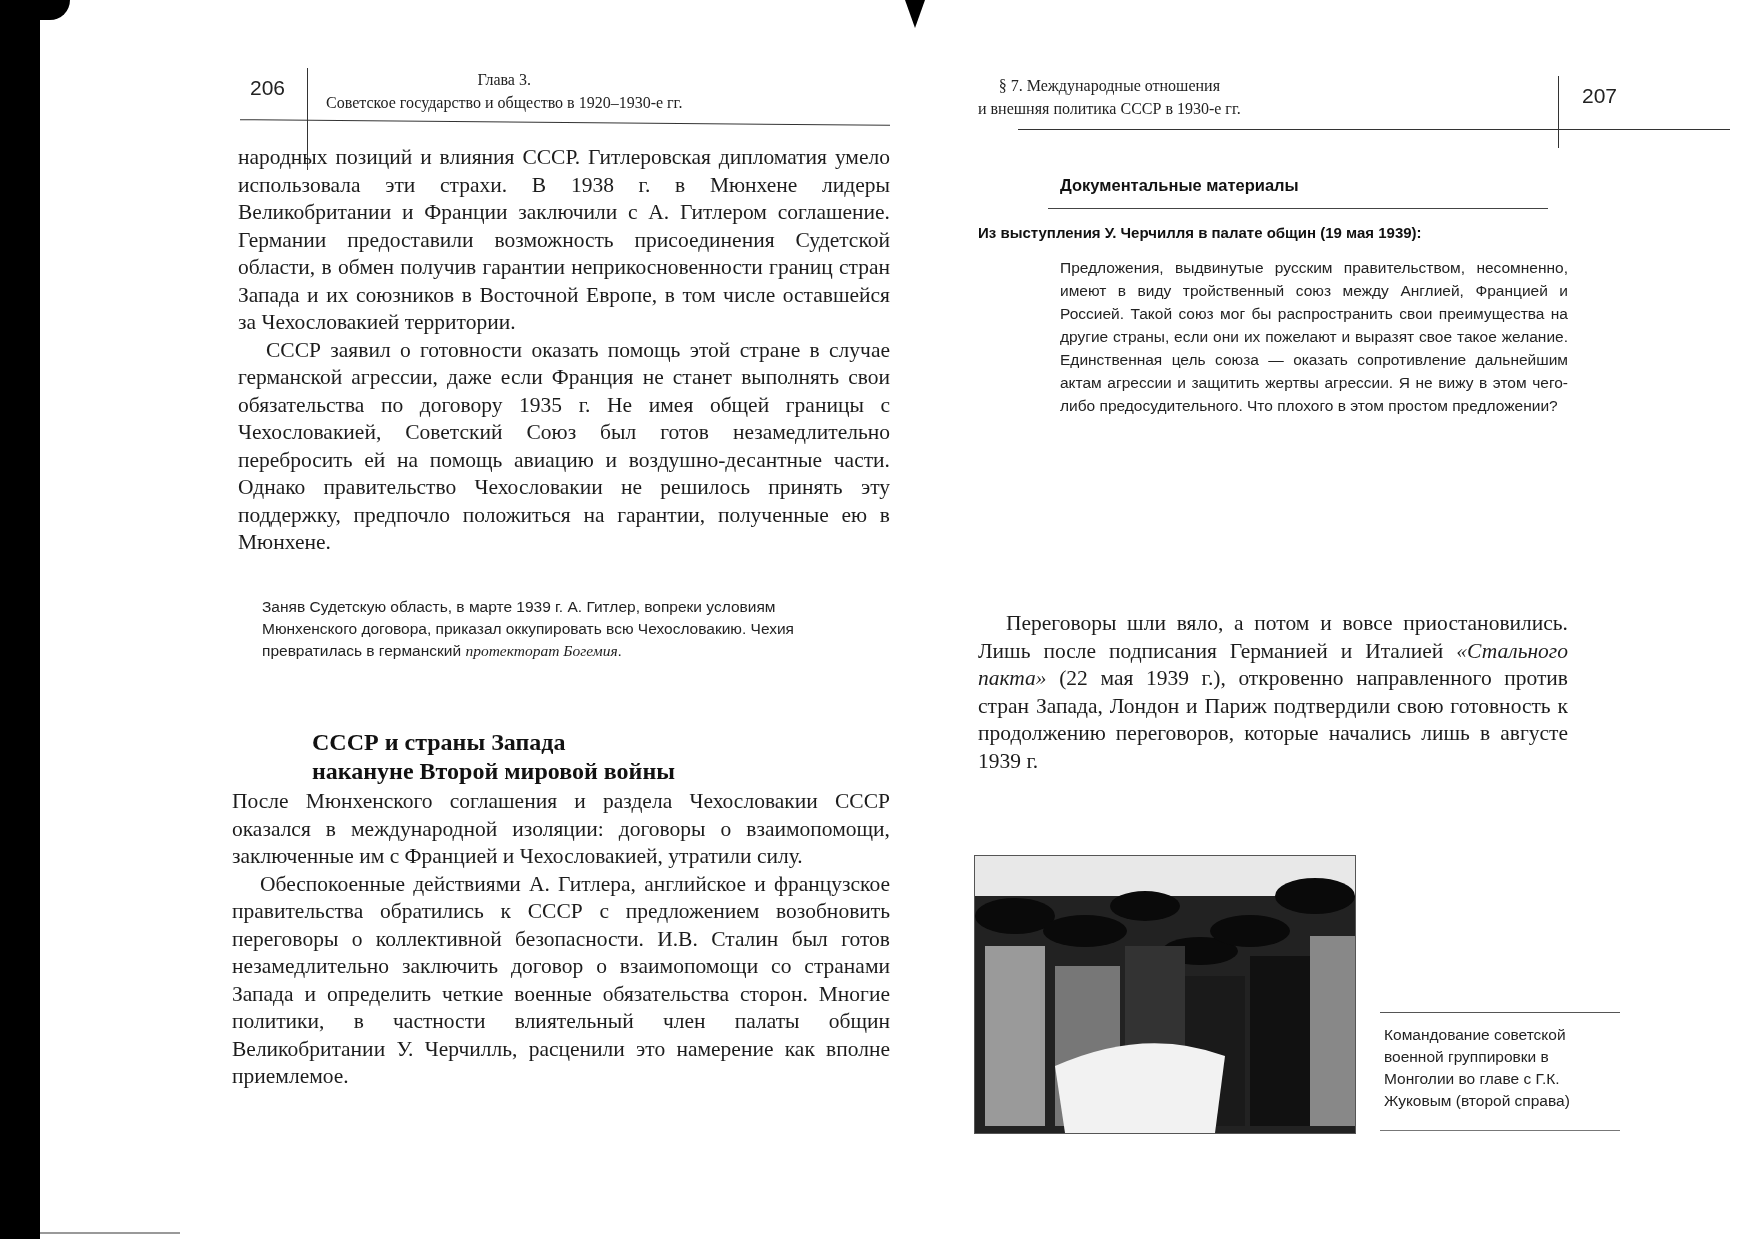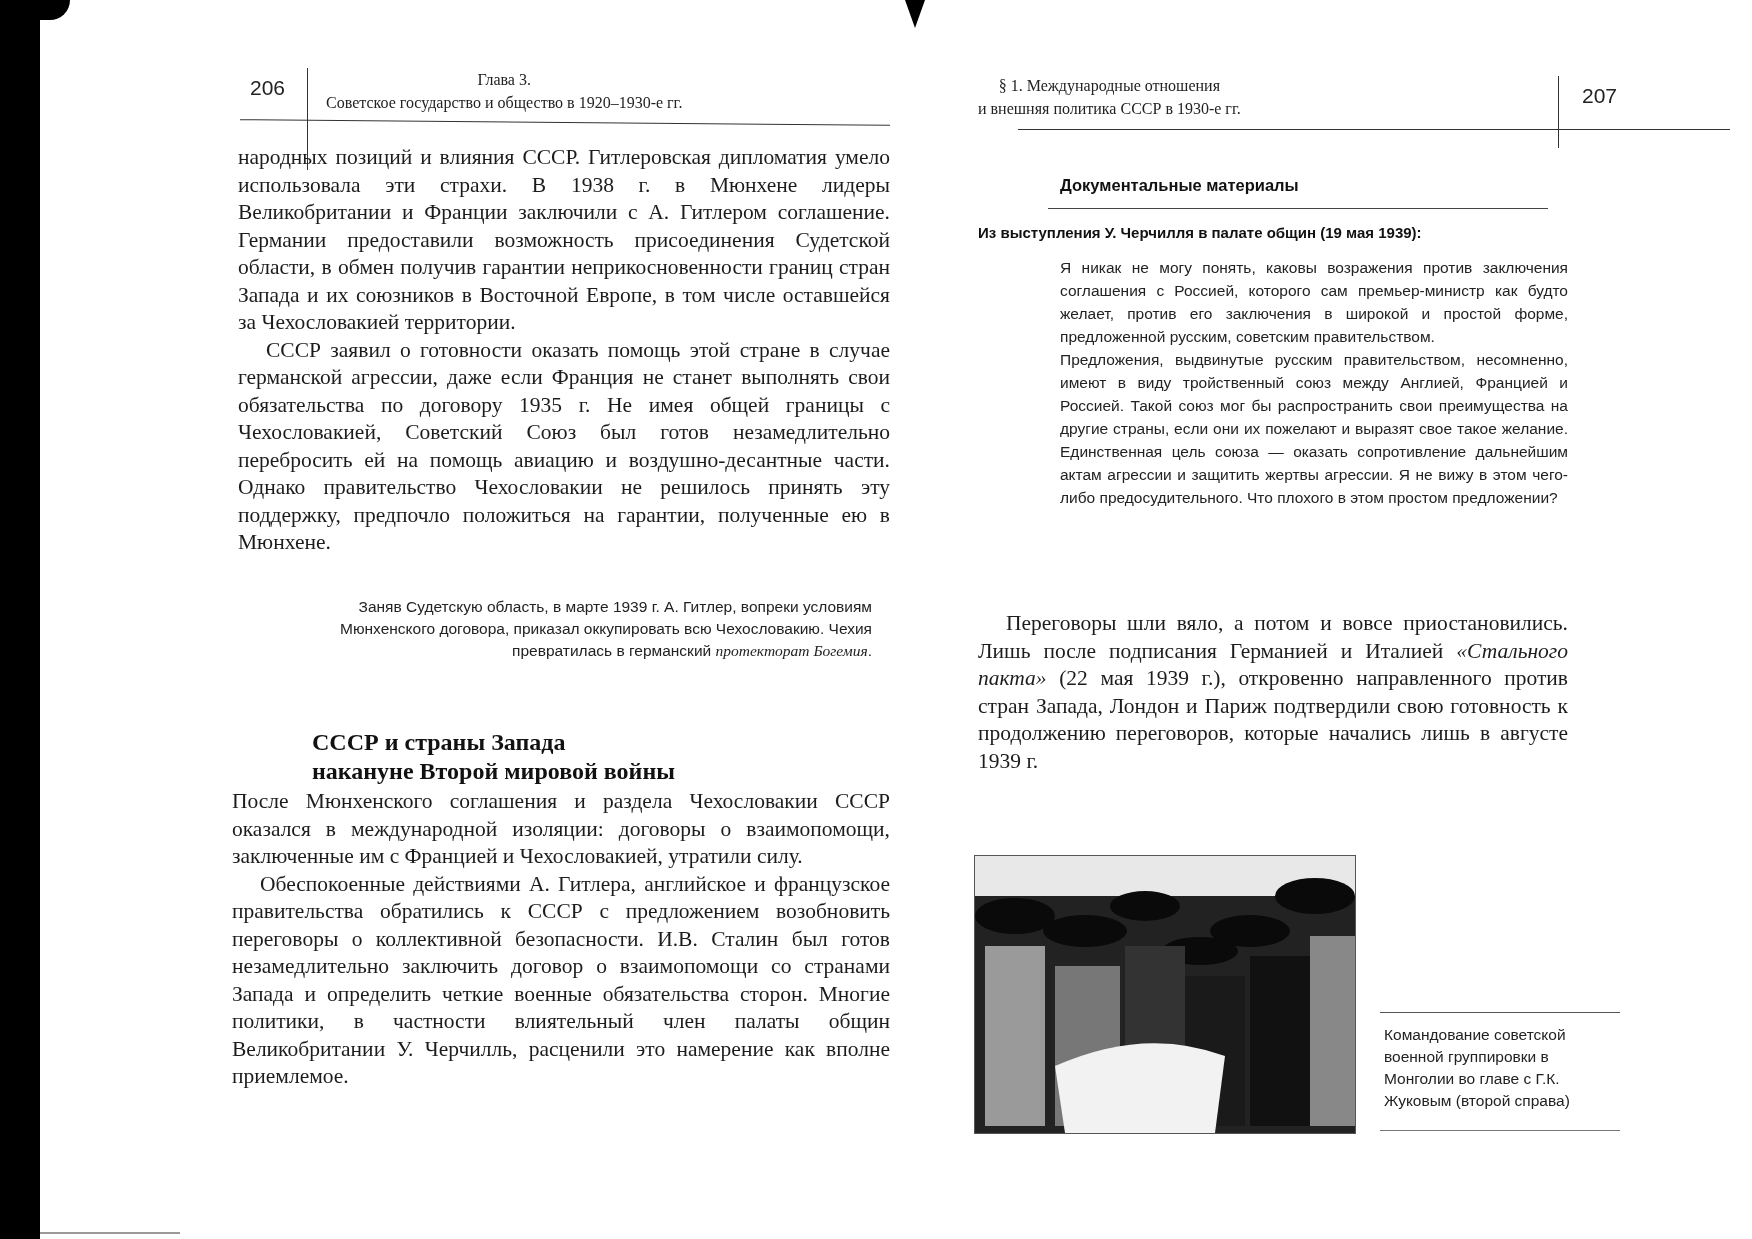--- a/index.html
+++ b/index.html
@@ -80,50 +80,49 @@
     <div>Глава 3.</div>
     <div>Советское государство и общество в 1920–1930-е гг.</div>
   </div>
   <div class="hrule" style="left:200px; top:122px; width:650px; transform:rotate(0.5deg);"></div>
 
   <div class="body-text" style="left:198px; top:144px; width:652px;">
     <p>народных позиций и влияния СССР. Гитлеровская дипломатия умело использовала эти страхи. В 1938 г. в Мюнхене лидеры Великобритании и Франции заключили с А. Гитлером соглашение. Германии предоставили возможность присоединения Судетской области, в обмен получив гарантии неприкосновенности границ стран Запада и их союзников в Восточной Европе, в том числе оставшейся за Чехословакией территории.</p>
     <p class="indent">СССР заявил о готовности оказать помощь этой стране в случае германской агрессии, даже если Франция не станет выполнять свои обязательства по договору 1935 г. Не имея общей границы с Чехословакией, Советский Союз был готов незамедлительно перебросить ей на помощь авиацию и воздушно-десантные части. Однако правительство Чехословакии не решилось принять эту поддержку, предпочло положиться на гарантии, полученные ею в Мюнхене.</p>
   </div>
 
-  <div class="side-note" style="left:222px; top:596px; width:610px;text-align:right;">
+  <div class="side-note" style="left:222px; top:596px; width:610px;">
     <span>Заняв Судетскую область, в марте 1939 г. А. Гитлер, вопреки условиям Мюнхенского договора, приказал оккупировать всю Чехословакию. Чехия превратилась в германский </span><em>протекторат Богемия</em><span>.</span>
   </div>
 
   <div class="section-heading" style="left:272px; top:728px;">
     <div>СССР и страны Запада</div>
     <div>накануне Второй мировой войны</div>
   </div>
 
   <div class="body-text" style="left:192px; top:788px; width:658px;">
     <p>После Мюнхенского соглашения и раздела Чехословакии СССР оказался в международной изоляции: договоры о взаимопомощи, заключенные им с Францией и Чехословакией, утратили силу.</p>
     <p class="indent">Обеспокоенные действиями А. Гитлера, английское и французское правительства обратились к СССР с предложением возобновить переговоры о коллективной безопасности. И.В. Сталин был готов незамедлительно заключить договор о взаимопомощи со странами Запада и определить четкие военные обязательства сторон. Многие политики, в частности влиятельный член палаты общин Великобритании У. Черчилль, расценили это намерение как вполне приемлемое.</p>
   </div>
 </div>
 
 <div class="page page-right">
   <div class="running-head" style="left:58px; top:74px;">
-    <div>§ 1. Международные отношения</div>
+    <div>§ 7. Международные отношения</div>
     <div>и внешняя политика СССР в 1930-е гг.</div>
   </div>
   <div class="vrule" style="left:638px; top:76px; height:72px;"></div>
   <div class="pagenum" style="left:662px; top:84px;">207</div>
   <div class="hrule" style="left:98px; top:129px; width:712px;"></div>
 
   <div class="doc-heading" style="left:140px; top:176px;">Документальные материалы</div>
   <div class="hrule" style="left:128px; top:208px; width:500px; background:#444;"></div>
   <div class="doc-source" style="left:58px; top:224px;">Из выступления У. Черчилля в палате общин (19 мая 1939):</div>
 
   <div class="doc-quote" style="left:140px; top:256px; width:508px;">
-    <p>Я никак не могу понять, каковы возражения против заключения соглашения с Россией, которого сам премьер-министр как будто желает, против его заключения в широкой и простой форме, предложенной русским, советским правительством.</p>
     <p>Предложения, выдвинутые русским правительством, несомненно, имеют в виду тройственный союз между Англией, Францией и Россией. Такой союз мог бы распространить свои преимущества на другие страны, если они их пожелают и выразят свое такое желание. Единственная цель союза — оказать сопротивление дальнейшим актам агрессии и защитить жертвы агрессии. Я не вижу в этом чего-либо предосудительного. Что плохого в этом простом предложении?</p>
   </div>
 
   <div class="body-text" style="left:58px; top:582px; width:590px;margin-top:28px;">
     <p class="indent"><span>Переговоры шли вяло, а потом и вовсе приостановились. Лишь после подписания Германией и Италией </span><em>«Стального пакта»</em><span> (22 мая 1939 г.), откровенно направленного против стран Запада, Лондон и Париж подтвердили свою готовность к продолжению переговоров, которые начались лишь в августе 1939 г.</span></p>
   </div>
 
   <div class="photo" style="left:54px; top:855px; width:380px; height:277px;">
     <svg width="380" height="277" viewBox="0 0 380 277">
       <rect width="380" height="277" fill="#e8e8e8"></rect>

